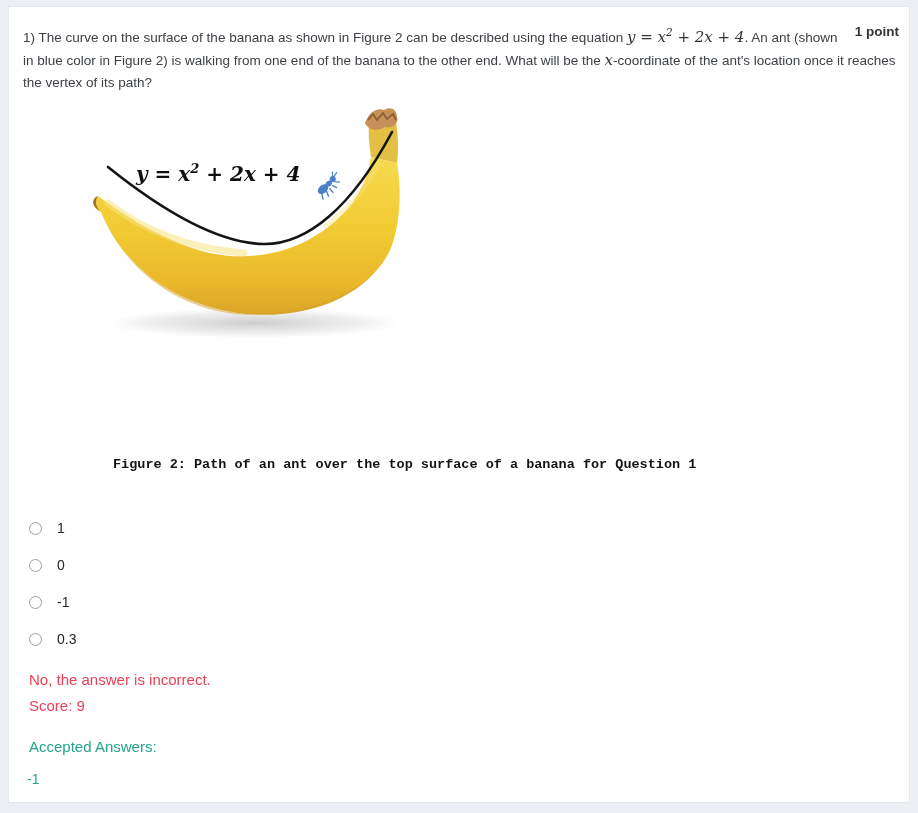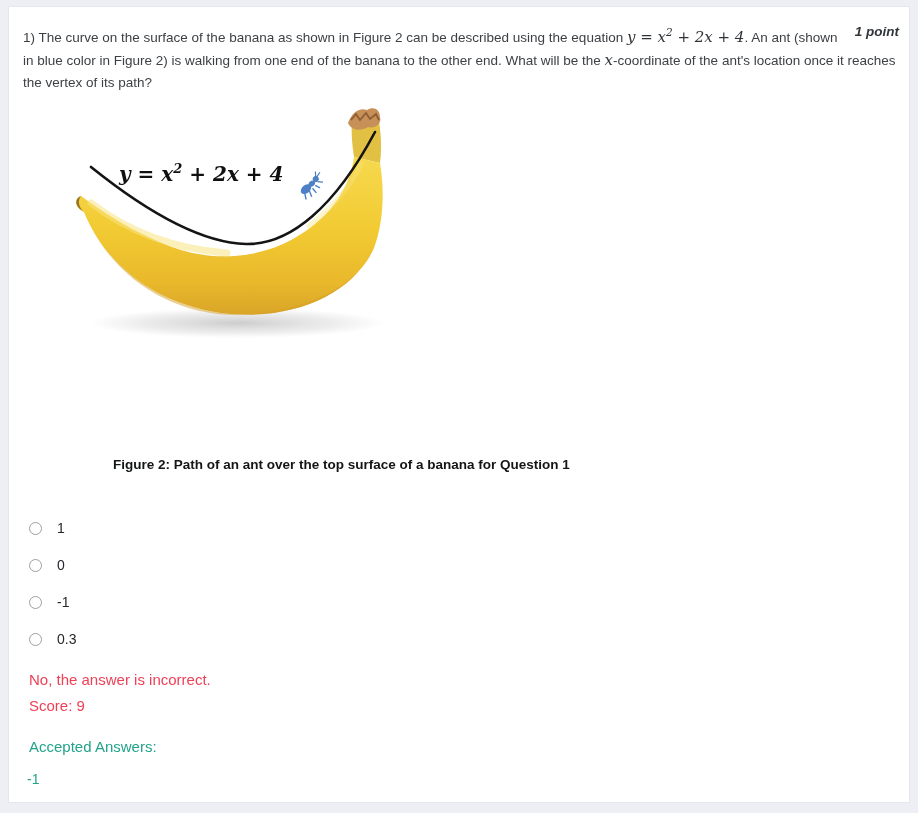--- a/index.html
+++ b/index.html
@@ -13,43 +13,43 @@
     background: var(--card-bg, #ffffff);
     border:1px solid var(--card-border, #e4e7ee);
     box-sizing:border-box;
   }
   
   .question {
     position:absolute; left:14px; top:14px; width:880px;
     font-size:13.5px; line-height:22px; color: var(--text, #3d4145);
   }
   .points {
-    float:right; font-weight:bold; font-style:italic;
+    float:right; font-weight:bold; 
     margin-left:14px; margin-right:4px; color:#32363a;
   }
   .math {
     font-family:"DejaVu Serif", serif; font-style:italic; font-size:15px; color:#2f3337;
   }
   .math sup { font-size:10.5px; }
   
-  .figure { position:absolute; left:60px; top:99px; width:330px; height:241px; }
+  .figure { position:absolute; left:77px; top:99px; width:330px; height:241px; }
   .figure svg { position:absolute; left:0; top:0; }
   .fig-label {
     position:absolute; left:50px; top:55px; white-space:nowrap;
     font-family:"DejaVu Serif", serif; font-weight:bold; font-style:italic;
     font-size:20px; color:#101010;
   }
   .fig-label sup { font-size:13px; }
   .img-source {
     position:absolute; left:95px; top:396px;
     font-size:15px; font-weight:bold; color:#17181a; letter-spacing:0.1px;
   }
   .fig-caption {
     position:absolute; left:104px; top:450px;
-    font-family:Liberation Sans, sans-serif; font-weight:bold;
+    font-family:Liberation Mono, monospace; font-weight:bold;
     font-size:13.5px; color:#141516;
   }
   
   .option {
     position:absolute; left:20px; height:20px;
     display:flex; align-items:center; gap:15px; cursor:pointer;
   }
   .radio {
     width:13px; height:13px; border:1.5px solid #9aa0a6; border-radius:50%;
     box-sizing:border-box; background:#fff; flex:0 0 auto;

